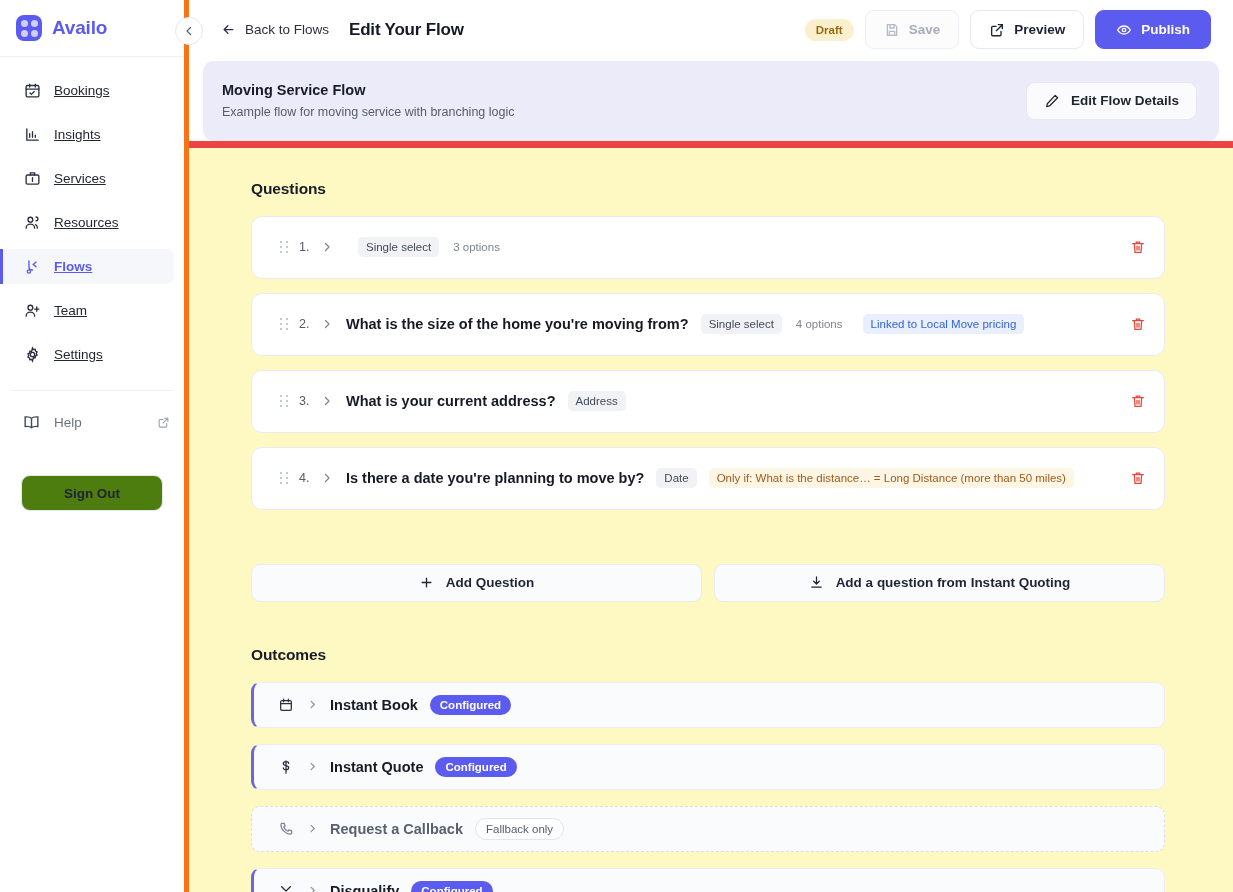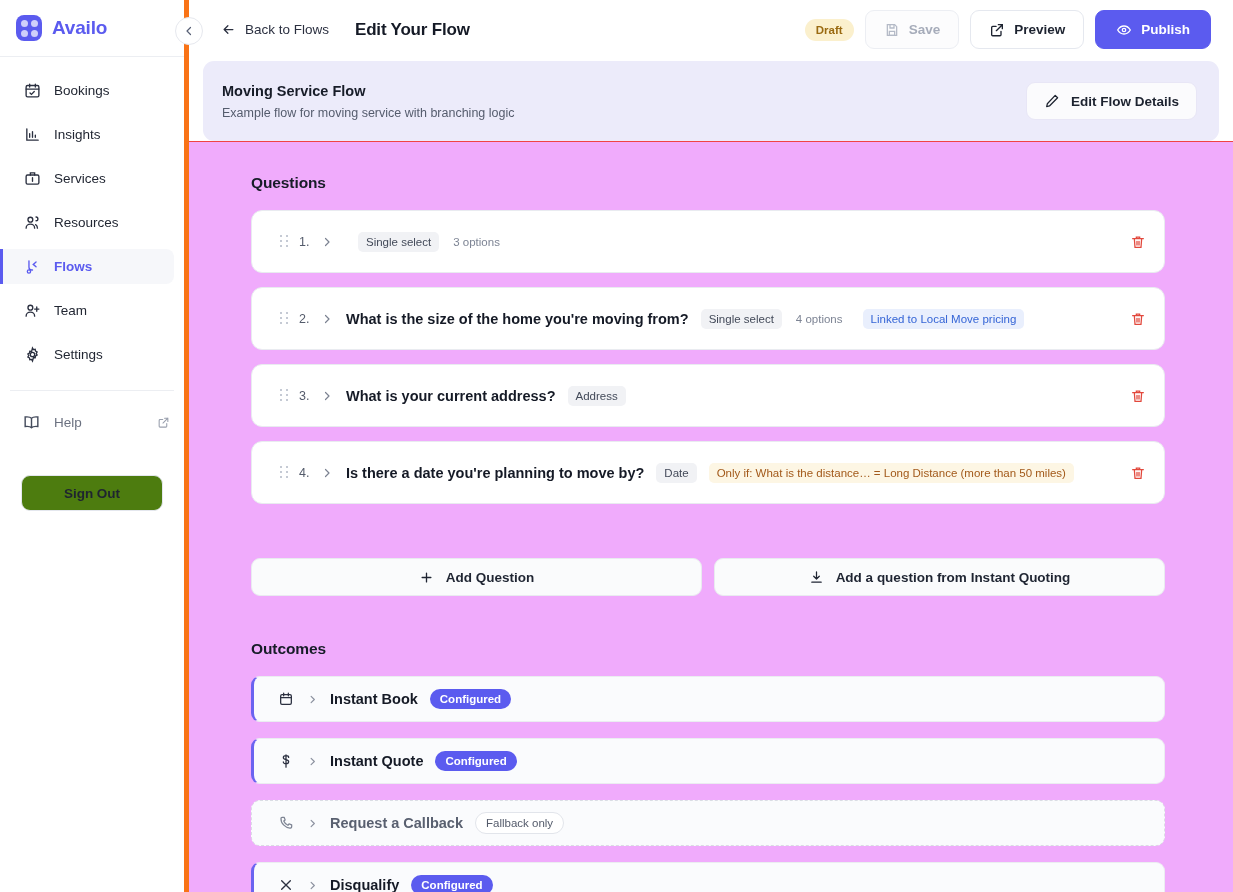--- a/index.html
+++ b/index.html
@@ -44,21 +44,21 @@
     font-size: 19px; font-weight: bold; color: #5b5bef; letter-spacing: -0.2px;
   }
 
   .nav { padding: 16px 0 0 0; }
   .nav-item {
     height: 35px; display: flex; align-items: center; gap: 13px;
     padding: 0 12px 0 24px;
     font-size: 13.5px; color: #222733;
     margin: 0 10px 9px 0;
     border-radius: 0 8px 8px 0;
-    position: relative; cursor: pointer;
+    position: relative; cursor: pointer; text-decoration: underline;
   }
   .nav-item .ic { width: 17px; height: 17px; flex: 0 0 17px; color: #2b3040; display: block; }
   .nav-item.active {
     background: #f6f7fa; color: #5b5bef; font-weight: bold;
   }
   .nav-item.active::before {
     content: ""; position: absolute; left: 0; top: 0; bottom: 0;
     width: 3px; background: #5b5bef;
   }
   .nav-item.active .ic { color: #5b5bef; }
@@ -102,21 +102,21 @@
     padding: 0 22px 0 32px;
     background: #ffffff;
   }
   .back-link {
     display: flex; align-items: center; gap: 9px;
     font-size: 13.5px; color: #2b3040; cursor: pointer;
   }
   .back-link svg { width: 15px; height: 15px; }
   .page-title {
     font-size: 17px; font-weight: bold; color: #151a26;
-    margin-left: 26px; letter-spacing: -0.2px;
+    margin-left: 20px; letter-spacing: -0.2px;
   }
   .topbar-right { margin-left: auto; display: flex; align-items: center; gap: 11px; }
 
   .draft-badge {
     background: #fbf0cd; color: #9a6a11;
     font-size: 11.5px; font-weight: bold;
     padding: 5px 11px; border-radius: 11px;
   }
   .tb-btn {
     height: 39px; display: flex; align-items: center; gap: 9px;
@@ -147,22 +147,22 @@
     margin-left: auto;
     height: 38px; display: flex; align-items: center; gap: 11px;
     padding: 0 17px; border-radius: 9px;
     background: #fbfbfd; border: 1px solid #e8e6f6;
     font-size: 13.5px; font-weight: bold; color: #1d2330;
     font-family: "Liberation Sans", sans-serif; cursor: pointer;
   }
   .edit-flow-btn svg { width: 16px; height: 16px; }
 
   .canvas {
-    flex: 1 1 auto; background: #f0abfc;
-    border-top: 1px solid #ef4444;
+    flex: 1 1 auto; background: #fef9c3;
+    border-top: 7px solid #ef4444;
     padding: 32px 0 0 0;
     overflow: hidden;
   }
   .canvas-inner { padding: 0 68px 0 62px; }
 
   .section-title {
     font-size: 15.5px; font-weight: bold; color: #171c28;
     margin: 0 0 18px 0; letter-spacing: -0.1px;
   }
 

